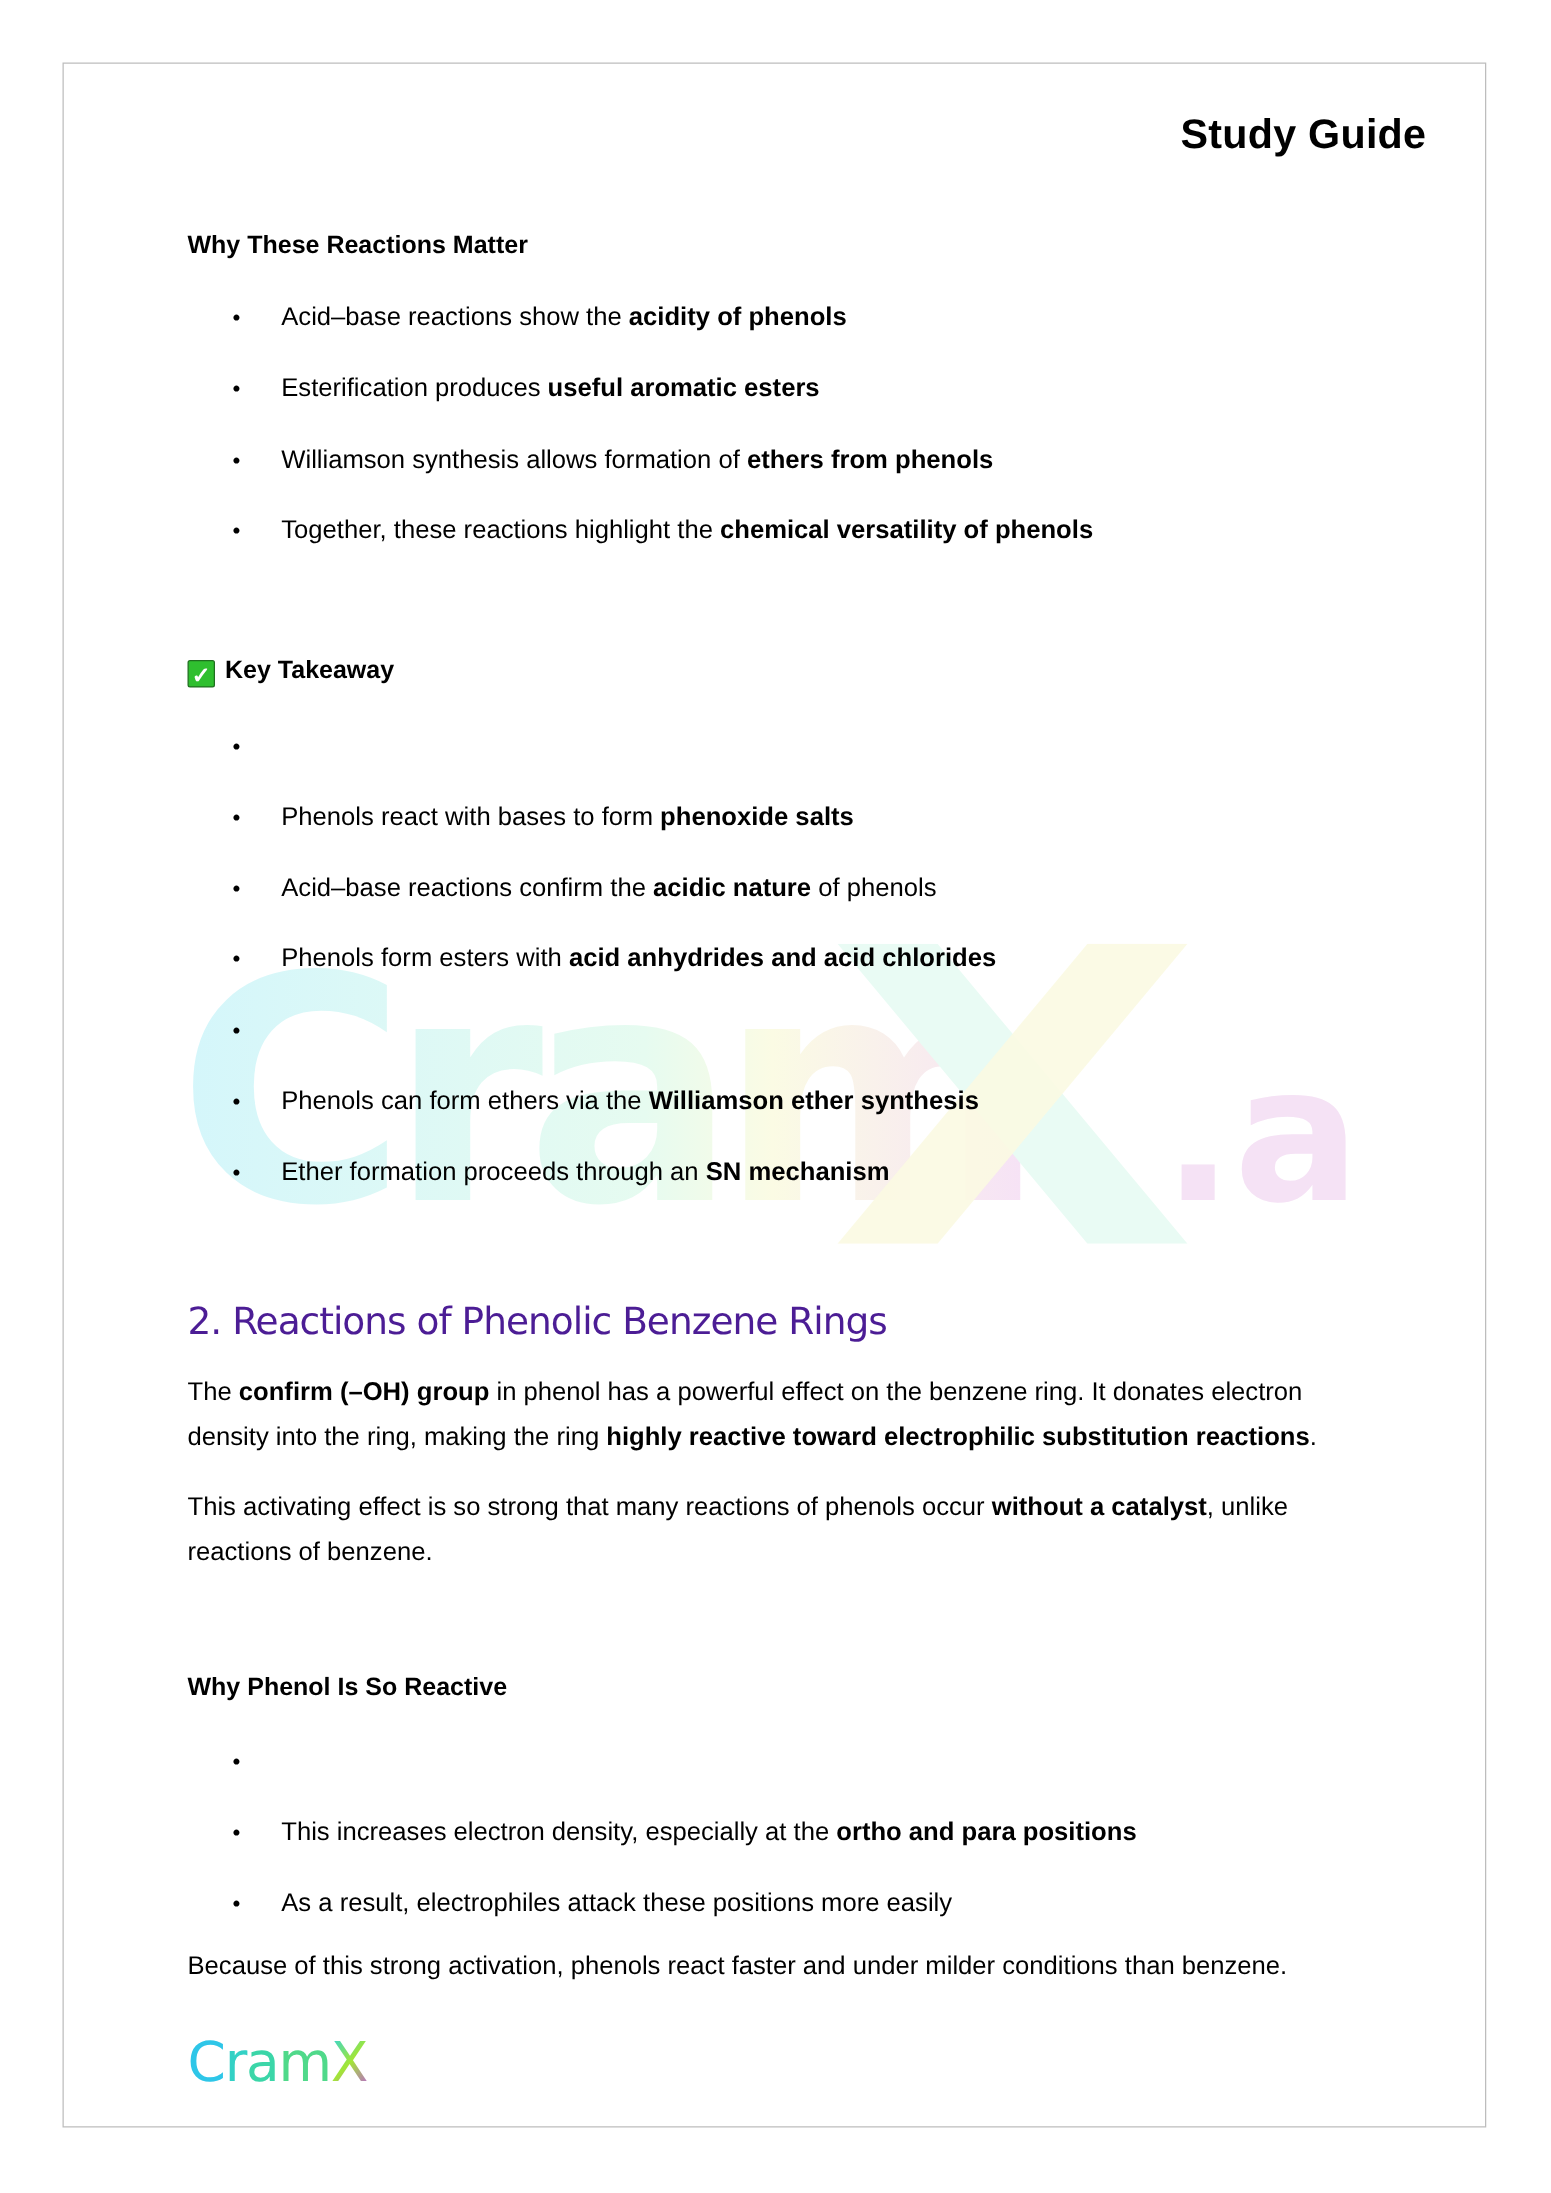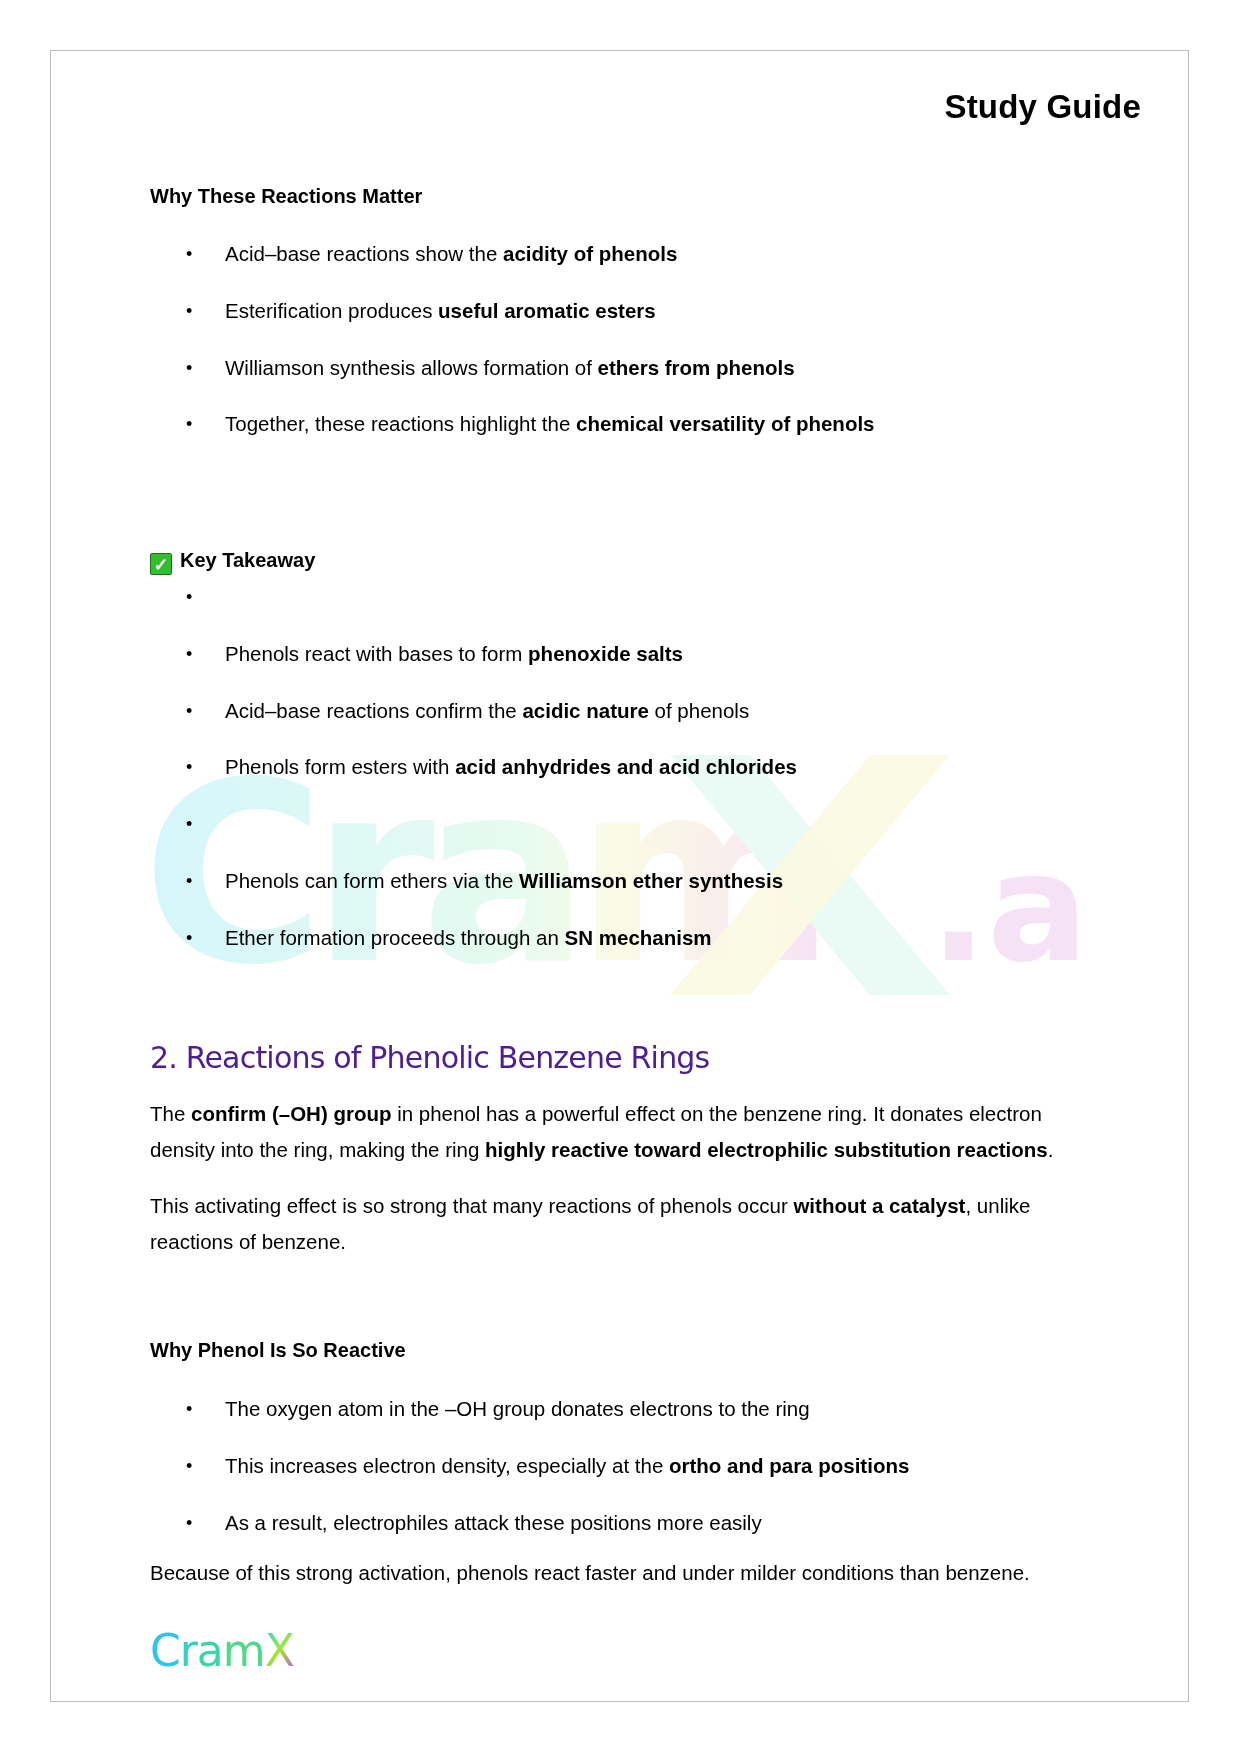--- a/index.html
+++ b/index.html
@@ -54,21 +54,21 @@
 <div class="doc-title">Study Guide</div>
 
 <div class="abs sub-heading" style="top:185px;">Why These Reactions Matter</div>
 <ul class="bullet-list" style="top:242px;">
   <li><span class="dot">•</span><span>Acid–base reactions show the </span><b>acidity of phenols</b><span></span></li>
   <li><span class="dot">•</span><span>Esterification produces </span><b>useful aromatic esters</b><span></span></li>
   <li><span class="dot">•</span><span>Williamson synthesis allows formation of </span><b>ethers from phenols</b><span></span></li>
   <li><span class="dot">•</span><span>Together, these reactions highlight the </span><b>chemical versatility of phenols</b><span></span></li>
 </ul>
 
-<div class="abs sub-heading" style="top:525px;margin-top:24px;">
+<div class="abs sub-heading" style="top:525px;">
   <span class="check">✓</span><span>Key Takeaway</span>
 </div>
 <ul class="bullet-list" style="top:585px;">
   <li><span class="dot">•</span><b></b><span></span></li>
   <li><span class="dot">•</span><span>Phenols react with bases to form </span><b>phenoxide salts</b><span></span></li>
   <li><span class="dot">•</span><span>Acid–base reactions confirm the </span><b>acidic nature</b><span> of phenols</span></li>
   <li><span class="dot">•</span><span>Phenols form esters with </span><b>acid anhydrides and acid chlorides</b><span></span></li>
   <li><span class="dot">•</span><b></b><span></span></li>
   <li><span class="dot">•</span><span>Phenols can form ethers via the </span><b>Williamson ether synthesis</b><span></span></li>
   <li><span class="dot">•</span><span>Ether formation proceeds through an </span><b>SN mechanism</b><span></span></li>
@@ -79,21 +79,21 @@
 <div class="para" style="top:1096px;">
   <span>The </span><b>confirm (–OH) group</b><span> in phenol has a powerful effect on the benzene ring. It donates electron density into the ring, making the ring </span><b>highly reactive toward electrophilic substitution reactions</b><span>.</span>
 </div>
 
 <div class="para" style="top:1188px;">
   <span>This activating effect is so strong that many reactions of phenols occur </span><b>without a catalyst</b><span>, unlike reactions of benzene.</span>
 </div>
 
 <div class="abs sub-heading" style="top:1339px;">Why Phenol Is So Reactive</div>
 <ul class="bullet-list" style="top:1397px;">
-  <li><span class="dot">•</span><span>The oxygen atom in the –OH group donates electrons to the ring</span><b></b><span></span></li>
+  <li><span class="dot">•</span><b></b><span></span></li>
   <li><span class="dot">•</span><span>This increases electron density, especially at the </span><b>ortho and para positions</b><span></span></li>
   <li><span class="dot">•</span><span>As a result, electrophiles attack these positions more easily</span><b></b><span></span></li>
 </ul>
 
 <div class="para" style="top:1555px;">Because of this strong activation, phenols react faster and under milder conditions than benzene.</div>
 
 <div class="logo">
   <span class="c">C</span><span class="r">r</span><span class="a">a</span><span class="m">m</span><span class="x">X</span>
 </div>
 

